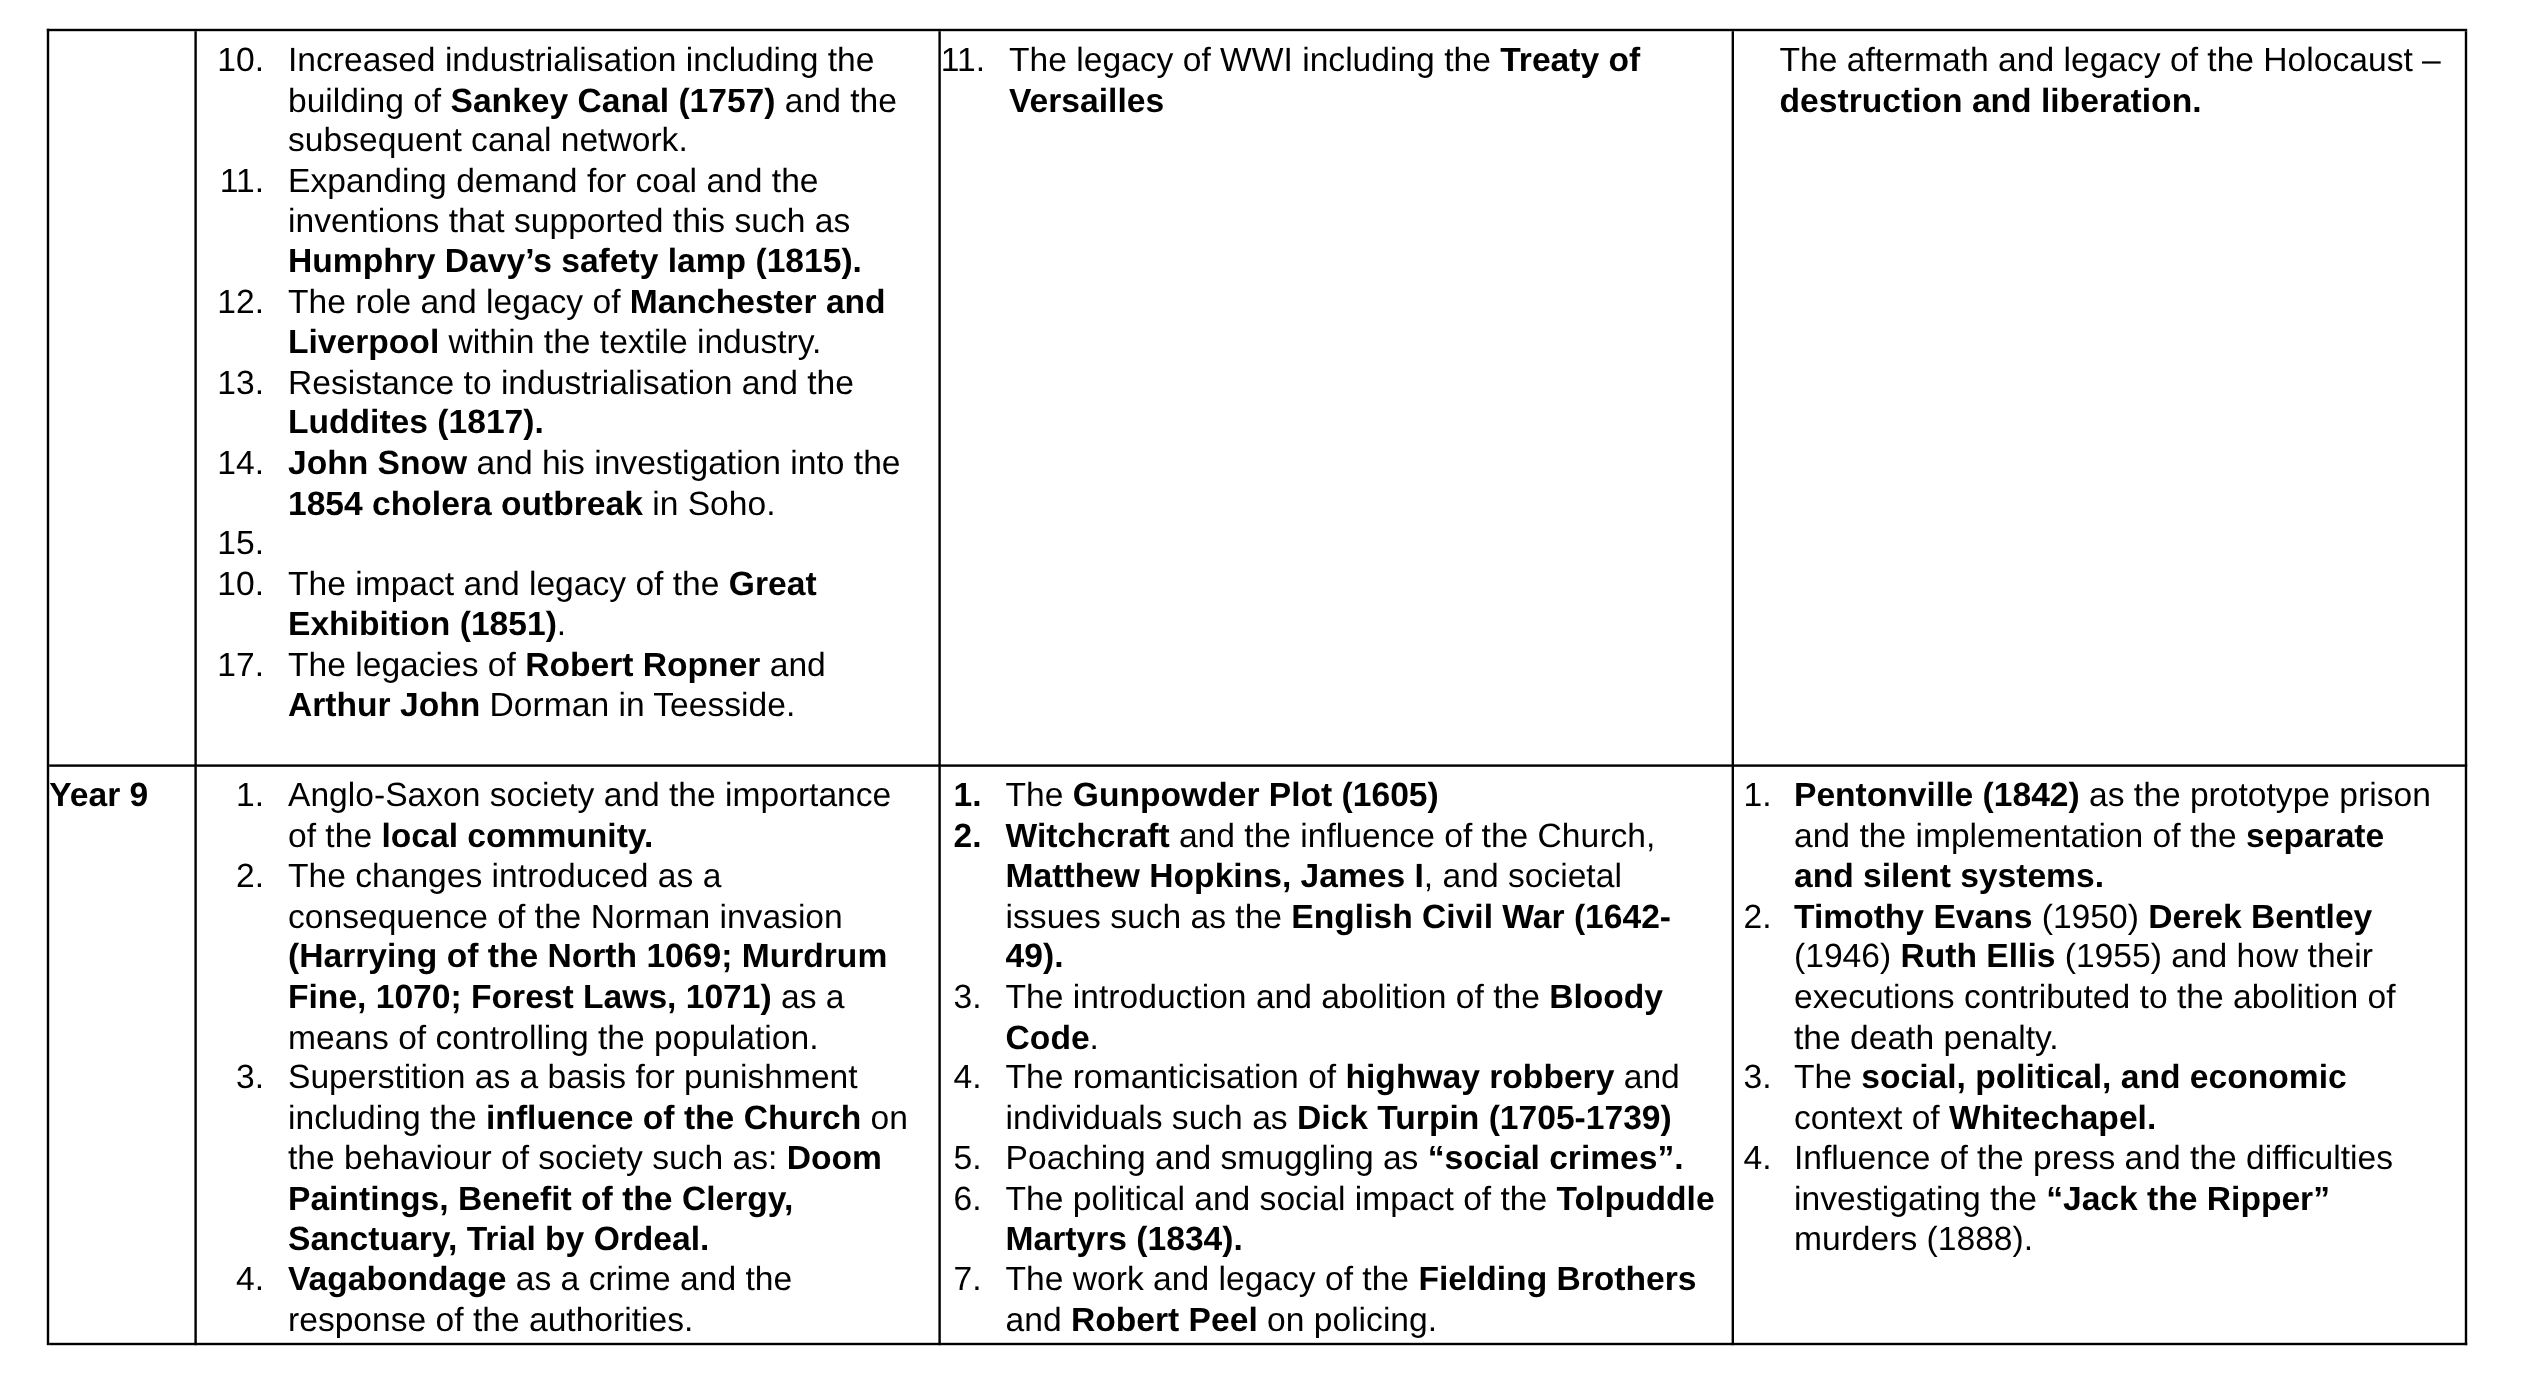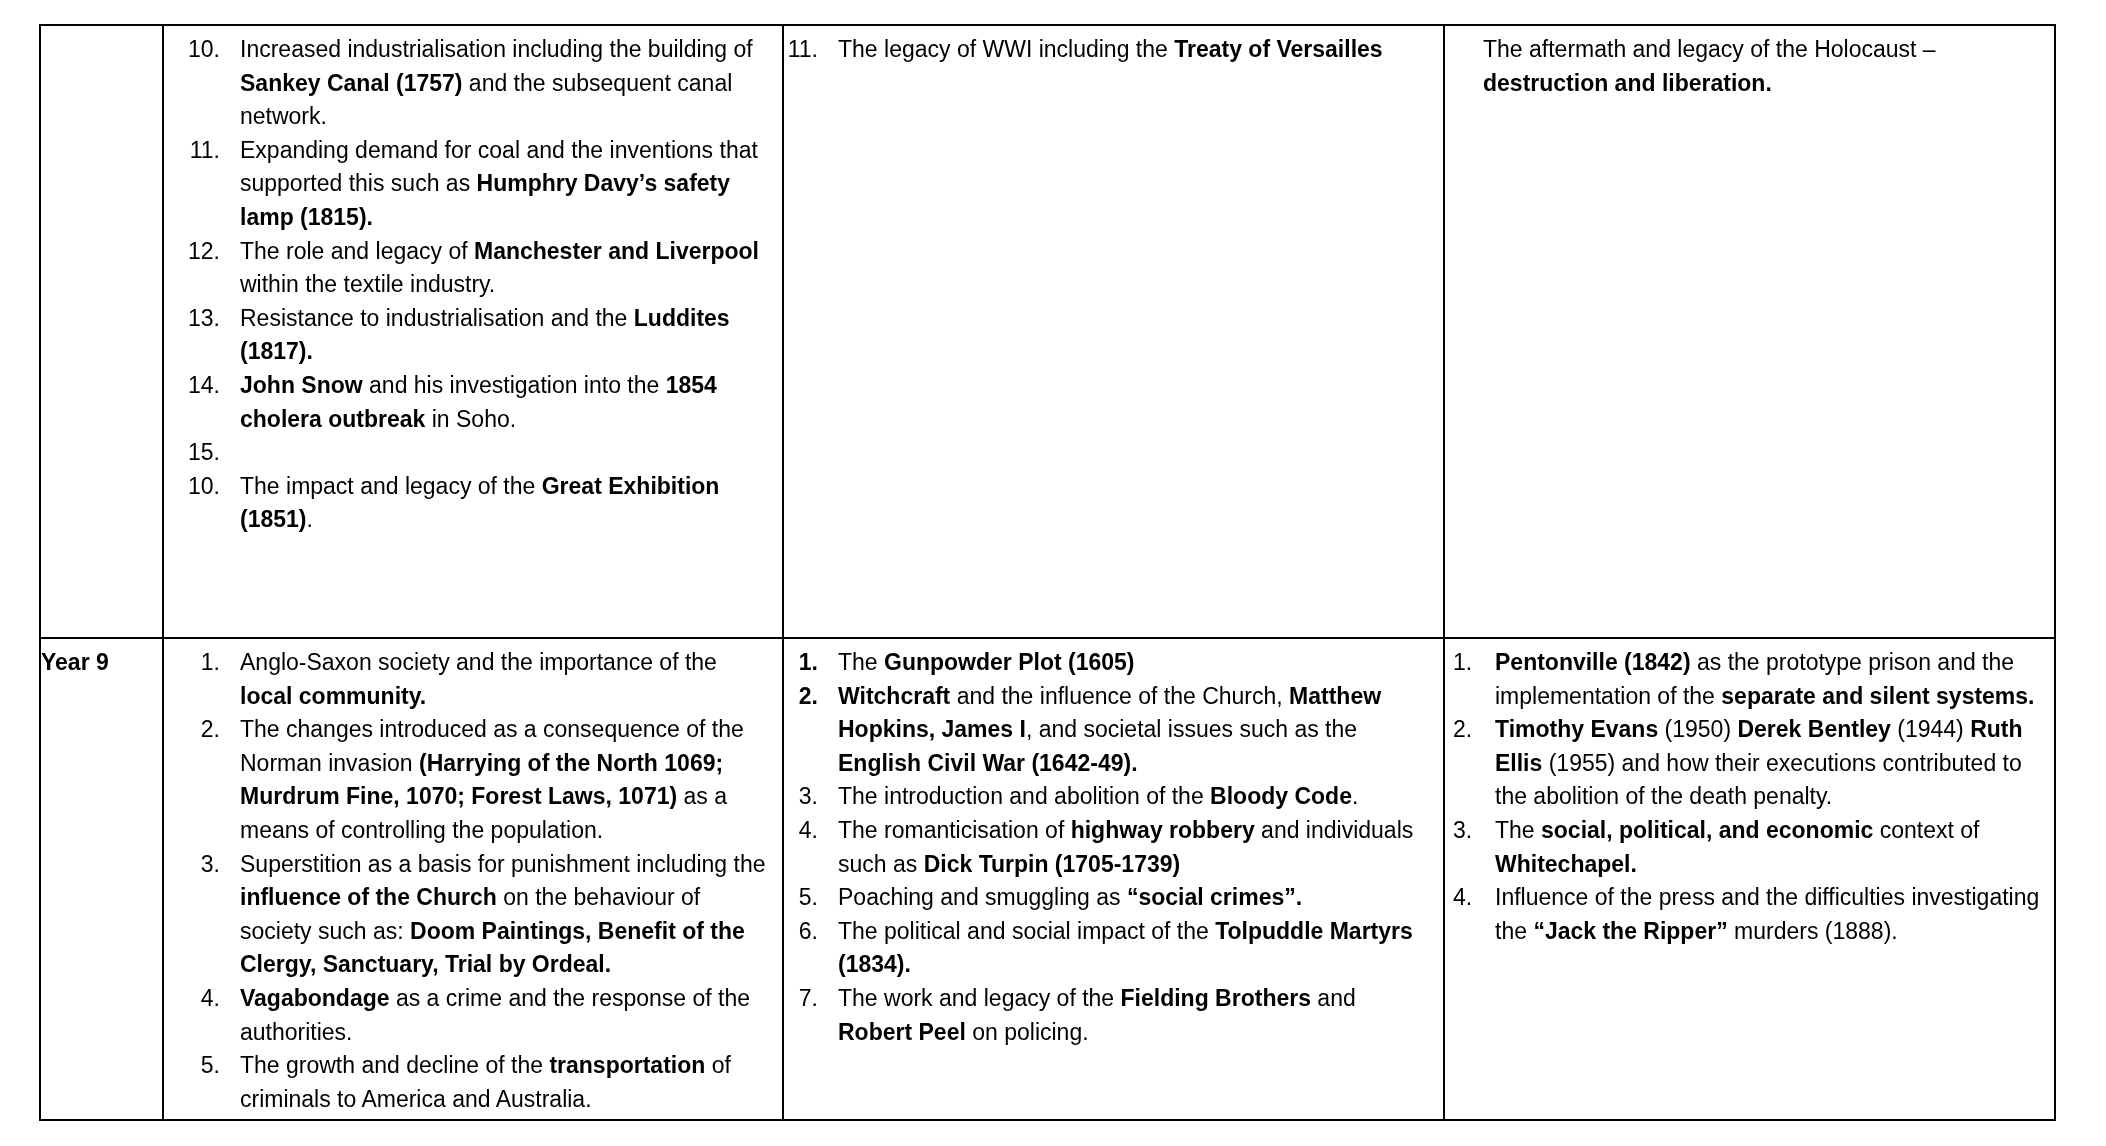--- a/index.html
+++ b/index.html
@@ -18,21 +18,21 @@
     display:grid;
     grid-template-columns:123px 620px 661px 611px;
     grid-template-rows:613px 482px;
     border-top:2px solid #000;
     border-left:2px solid #000;
   }
   .cell{
     border-right:2px solid #000;
     border-bottom:2px solid #000;
     padding:7px 12px 0 0;
-    font-size:23px;
+    font-size:28px;
     line-height:33.6px;
     overflow:hidden;
   }
   .year-cell{font-weight:bold;}
   .b{font-weight:bold;}
   .item{display:flex;align-items:flex-start;}
   .num{flex:0 0 56px;text-align:right;white-space:nowrap;}
   .txt{flex:1;margin-left:20px;}
   
   .cell-b .num{flex:0 0 34px;}
@@ -71,20 +71,24 @@
         <div class="item">
           <span class="num">14.</span>
           <div class="txt"><span class="b">John Snow</span><span> and his investigation into the </span><span class="b">1854 cholera outbreak</span><span> in Soho.</span></div>
         </div>
         <div class="item">
           <span class="num">15.</span>
         </div>
         <div class="item">
           <span class="num">10.</span>
           <div class="txt"><span>The impact and legacy of the </span><span class="b">Great Exhibition (1851)</span><span>.</span></div>
+        </div>
+        <div class="item">
+          <span class="num">17.</span>
+          <div class="txt"><span>The legacies of </span><span class="b">Robert Ropner</span><span> and </span><span class="b">Arthur John</span><span> Dorman in Teesside.</span></div>
         </div>
       </div>
     <div class="cell cell-b">
         <div class="item">
           <span class="num">11.</span>
           <div class="txt"><span>The legacy of WWI including the </span><span class="b">Treaty of Versailles</span></div>
         </div>
       </div>
     <div class="cell cell-c">
         <div class="para"><span>The aftermath and legacy of the Holocaust – </span><span class="b">destruction and liberation.</span></div>
@@ -145,21 +149,21 @@
           <div class="txt"><span>The work and legacy of the </span><span class="b">Fielding Brothers</span><span> and </span><span class="b">Robert Peel</span><span> on policing.</span></div>
         </div>
       </div>
     <div class="cell cell-c">
         <div class="item">
           <span class="num">1.</span>
           <div class="txt"><span class="b">Pentonville (1842)</span><span> as the prototype prison and the implementation of the </span><span class="b">separate and silent systems.</span></div>
         </div>
         <div class="item">
           <span class="num">2.</span>
-          <div class="txt"><span class="b">Timothy Evans</span><span> (1950) </span><span class="b">Derek Bentley</span><span> (1944) </span><span class="b">Ruth Ellis</span><span> (1955) and how their executions contributed to the abolition of the death penalty.</span></div>
+          <div class="txt"><span class="b">Timothy Evans</span><span> (1950) </span><span class="b">Derek Bentley</span><span> (1946) </span><span class="b">Ruth Ellis</span><span> (1955) and how their executions contributed to the abolition of the death penalty.</span></div>
         </div>
         <div class="item">
           <span class="num">3.</span>
           <div class="txt"><span>The </span><span class="b">social, political, and economic</span><span> context of </span><span class="b">Whitechapel.</span></div>
         </div>
         <div class="item">
           <span class="num">4.</span>
           <div class="txt"><span>Influence of the press and the difficulties investigating the </span><span class="b">“Jack the Ripper”</span><span> murders (1888).</span></div>
         </div>
       </div>

